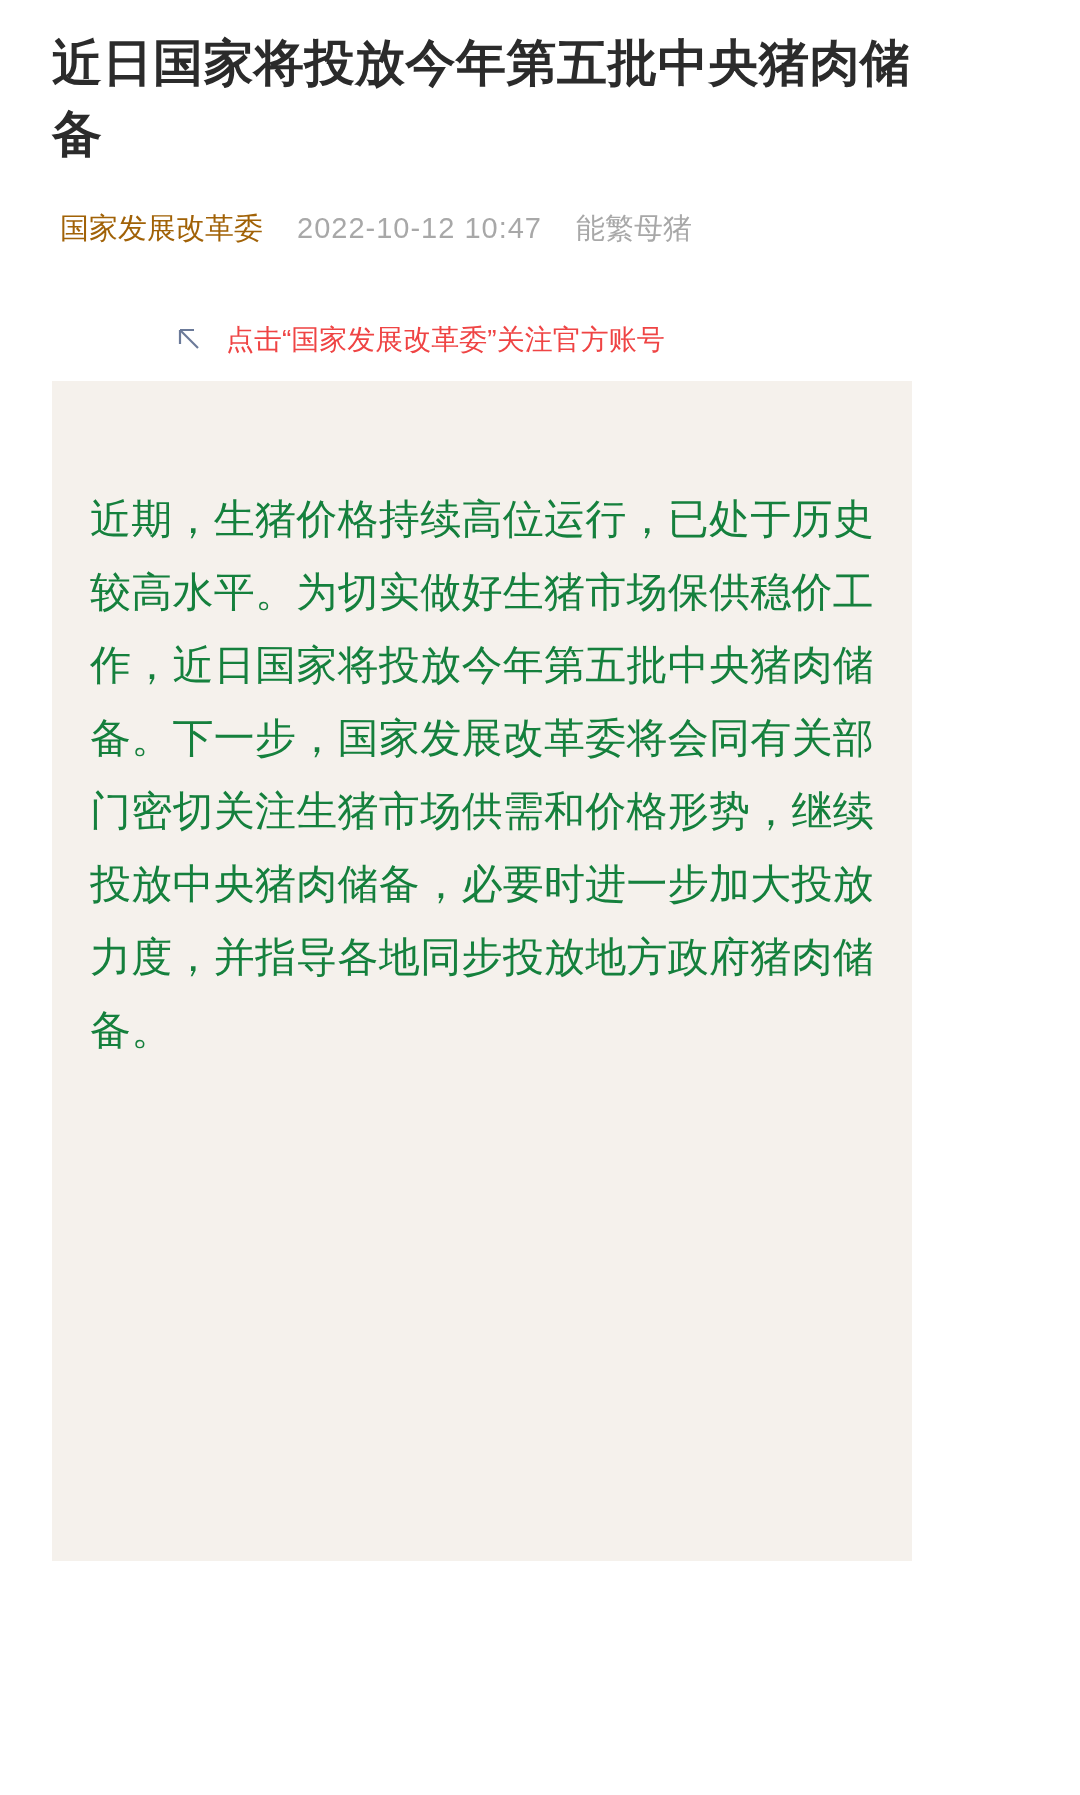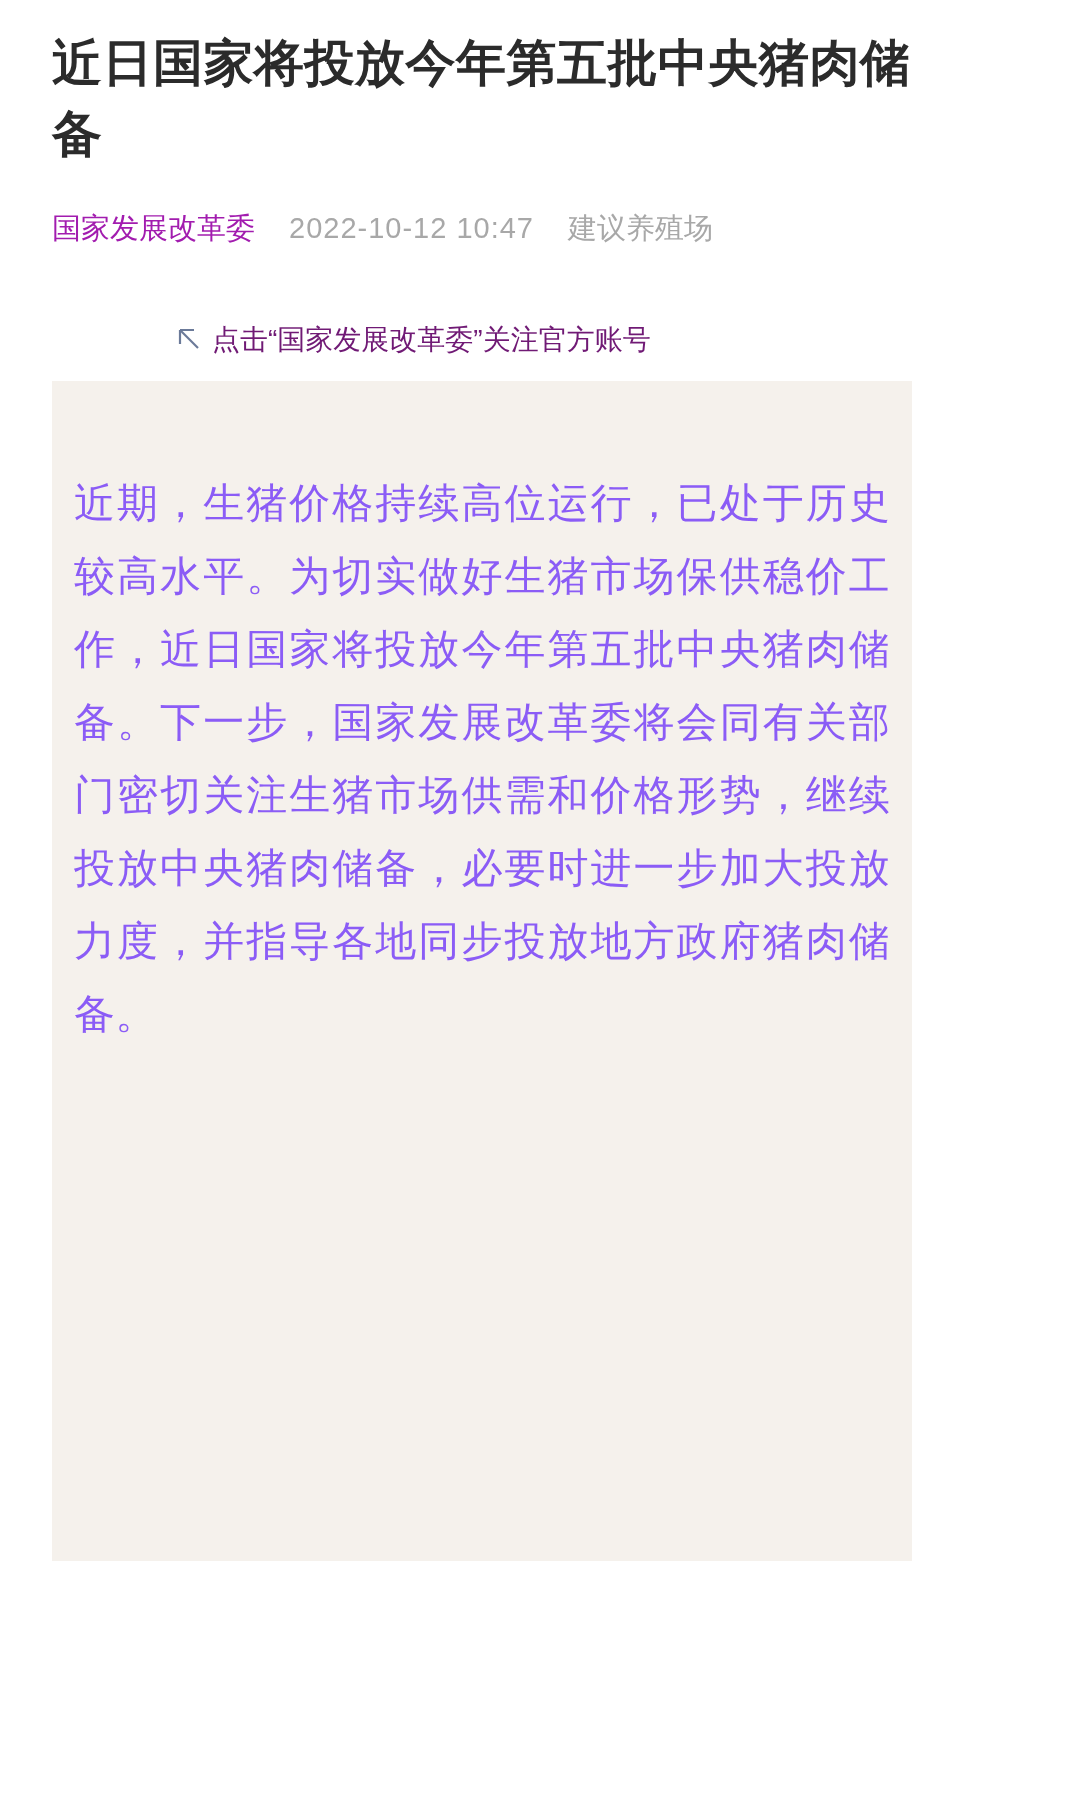--- a/index.html
+++ b/index.html
@@ -33,37 +33,38 @@
   }
   .meta-row {
     margin-top: 44px;
     display: flex;
     align-items: center;
     gap: 34px;
     font-size: 29px;
     line-height: 1;
   }
   .meta-source {
-    color: #a21caf;
+    color: #a16207;
+    margin-left: 8px;
   }
   .meta-date {
     color: #a8a8a8;
     letter-spacing: 1px;
   }
   .meta-location {
     color: #a8a8a8;
   }
   .follow-hint {
     margin: 78px 0 0 0;
     padding: 0 52px 0 176px;
     display: flex;
     align-items: center;
-    gap: 10px;
+    gap: 24px;
     font-size: 28px;
-    color: #701a75;
+    color: #ef4444;
   }
   .arrow-icon {
     display: inline-block;
     width: 26px;
     height: 26px;
     position: relative;
     flex: none;
   }
   .arrow-icon svg { display: block; }
   .follow-text {
@@ -73,42 +74,42 @@
   .body-block {
     margin: 22px 52px 0 52px;
     background: #f5f1ec;
     padding: 86px 22px 40px 22px;
     box-sizing: border-box;
     min-height: 1180px;
   }
   .para {
     font-size: 41px;
     line-height: 1.78;
-    color: #8b5cf6;
+    color: #15803d;
     text-align: justify;
     text-justify: inter-ideograph;
-    margin: 0;
+    margin: 16px;
     letter-spacing: 0.2px;
   }
   .para + .para {
     margin-top: 62px;
   }
 </style>
 </head>
 <body>
 
 <div class="page">
 
   <div class="article-header">
     <h1 class="article-title">近日国家将投放今年第五批中央猪肉储备</h1>
 
     <div class="meta-row">
       <span class="meta-source">国家发展改革委</span>
       <span class="meta-date">2022-10-12 10:47</span>
-      <span class="meta-location">建议养殖场</span>
+      <span class="meta-location">能繁母猪</span>
     </div>
   </div>
 
   <div class="follow-hint">
     <span class="arrow-icon">
       <svg viewBox="0 0 26 26" width="26" height="26" aria-hidden="true">
         <path d="M4 3 L4 17 M4 3 L18 3" fill="none" stroke="#6b7a99" stroke-width="2.2"></path>
         <path d="M4 3 L22 21" fill="none" stroke="#6b7a99" stroke-width="2.2"></path>
       </svg>
     </span>

